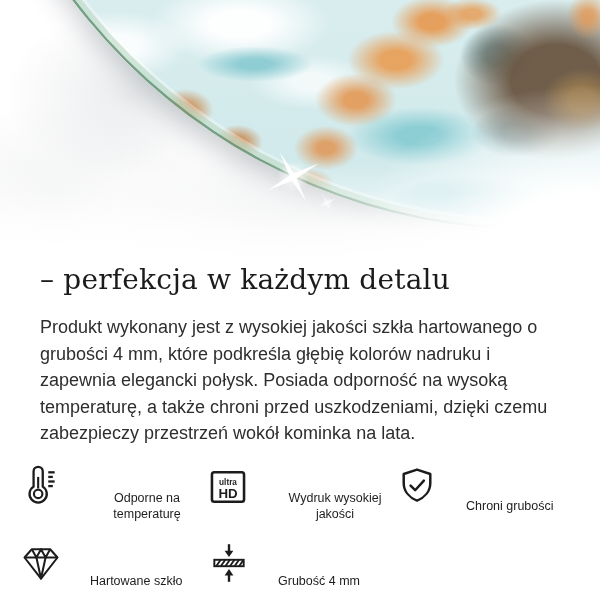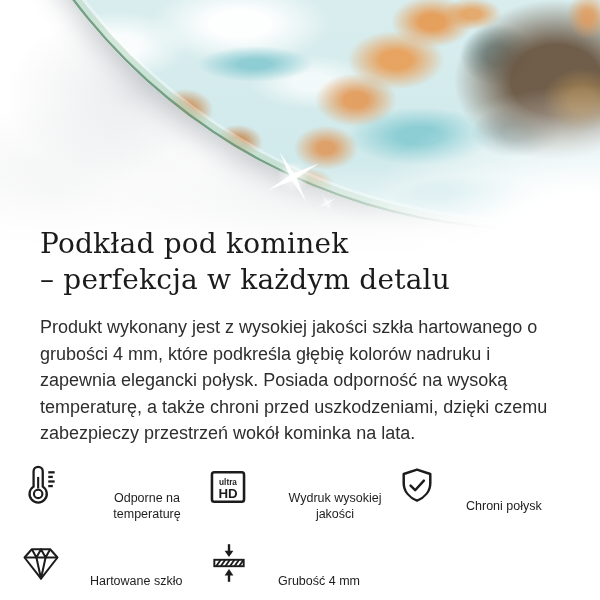--- a/index.html
+++ b/index.html
@@ -131,21 +131,21 @@
   </svg>
   <svg class="sparkle sparkle-small" viewBox="0 0 62 62">
     <circle cx="31" cy="31" r="14" fill="url(#gl)"></circle>
     <path d="M31 6 L33 28.6 L56 31 L33 33.4 L31 56 L29 33.4 L6 31 L29 28.6 Z" fill="#ffffff" opacity=".9"></path>
   </svg>
 </div>
 
 <div class="content">
 
   <h1>
-    <span>Podkład pod kominek</span><br>
+    <br>
     <span>– perfekcja w każdym detalu</span>
   </h1>
 
   <p class="desc">Produkt wykonany jest z wysokiej jakości szkła hartowanego o grubości 4 mm, które podkreśla głębię kolorów nadruku i zapewnia elegancki połysk. Posiada odporność na wysoką temperaturę, a także chroni przed uszkodzeniami, dzięki czemu zabezpieczy przestrzeń wokół kominka na lata.</p>
 
   <div class="features">
 
     <div class="feature">
       <span class="icon">
         <svg width="44" height="44" viewBox="0 0 48 48" fill="none" stroke="#1c1c1c" stroke-width="2.5">
@@ -172,21 +172,21 @@
       <span class="label">Wydruk wysokiej jakości</span>
     </div>
 
     <div class="feature">
       <span class="icon">
         <svg width="44" height="44" viewBox="0 0 48 48" fill="none" stroke="#1c1c1c" stroke-width="2.7" stroke-linecap="round" stroke-linejoin="round">
           <path d="M24 5 L38.5 9.8 V19.5 C38.5 28.8 32 35.6 24 38.8 C16 35.6 9.5 28.8 9.5 19.5 V9.8 Z"></path>
           <path d="M17 22.5 L22 27.5 L31.5 17"></path>
         </svg>
       </span>
-      <span class="label">Chroni połysk</span>
+      <span class="label">Chroni grubości</span>
     </div>
 
     <div class="feature">
       <span class="icon">
         <svg width="44" height="44" viewBox="0 0 48 48" fill="none" stroke="#1c1c1c" stroke-width="2.2" stroke-linejoin="round">
           <path d="M14 9 H34 L42 18 L24 41 L6 18 Z"></path>
           <path d="M6 18 H42"></path>
           <path d="M14 9 L19 18 L24 9 L29 18 L34 9"></path>
           <path d="M19 18 L24 41 L29 18"></path>
         </svg>

